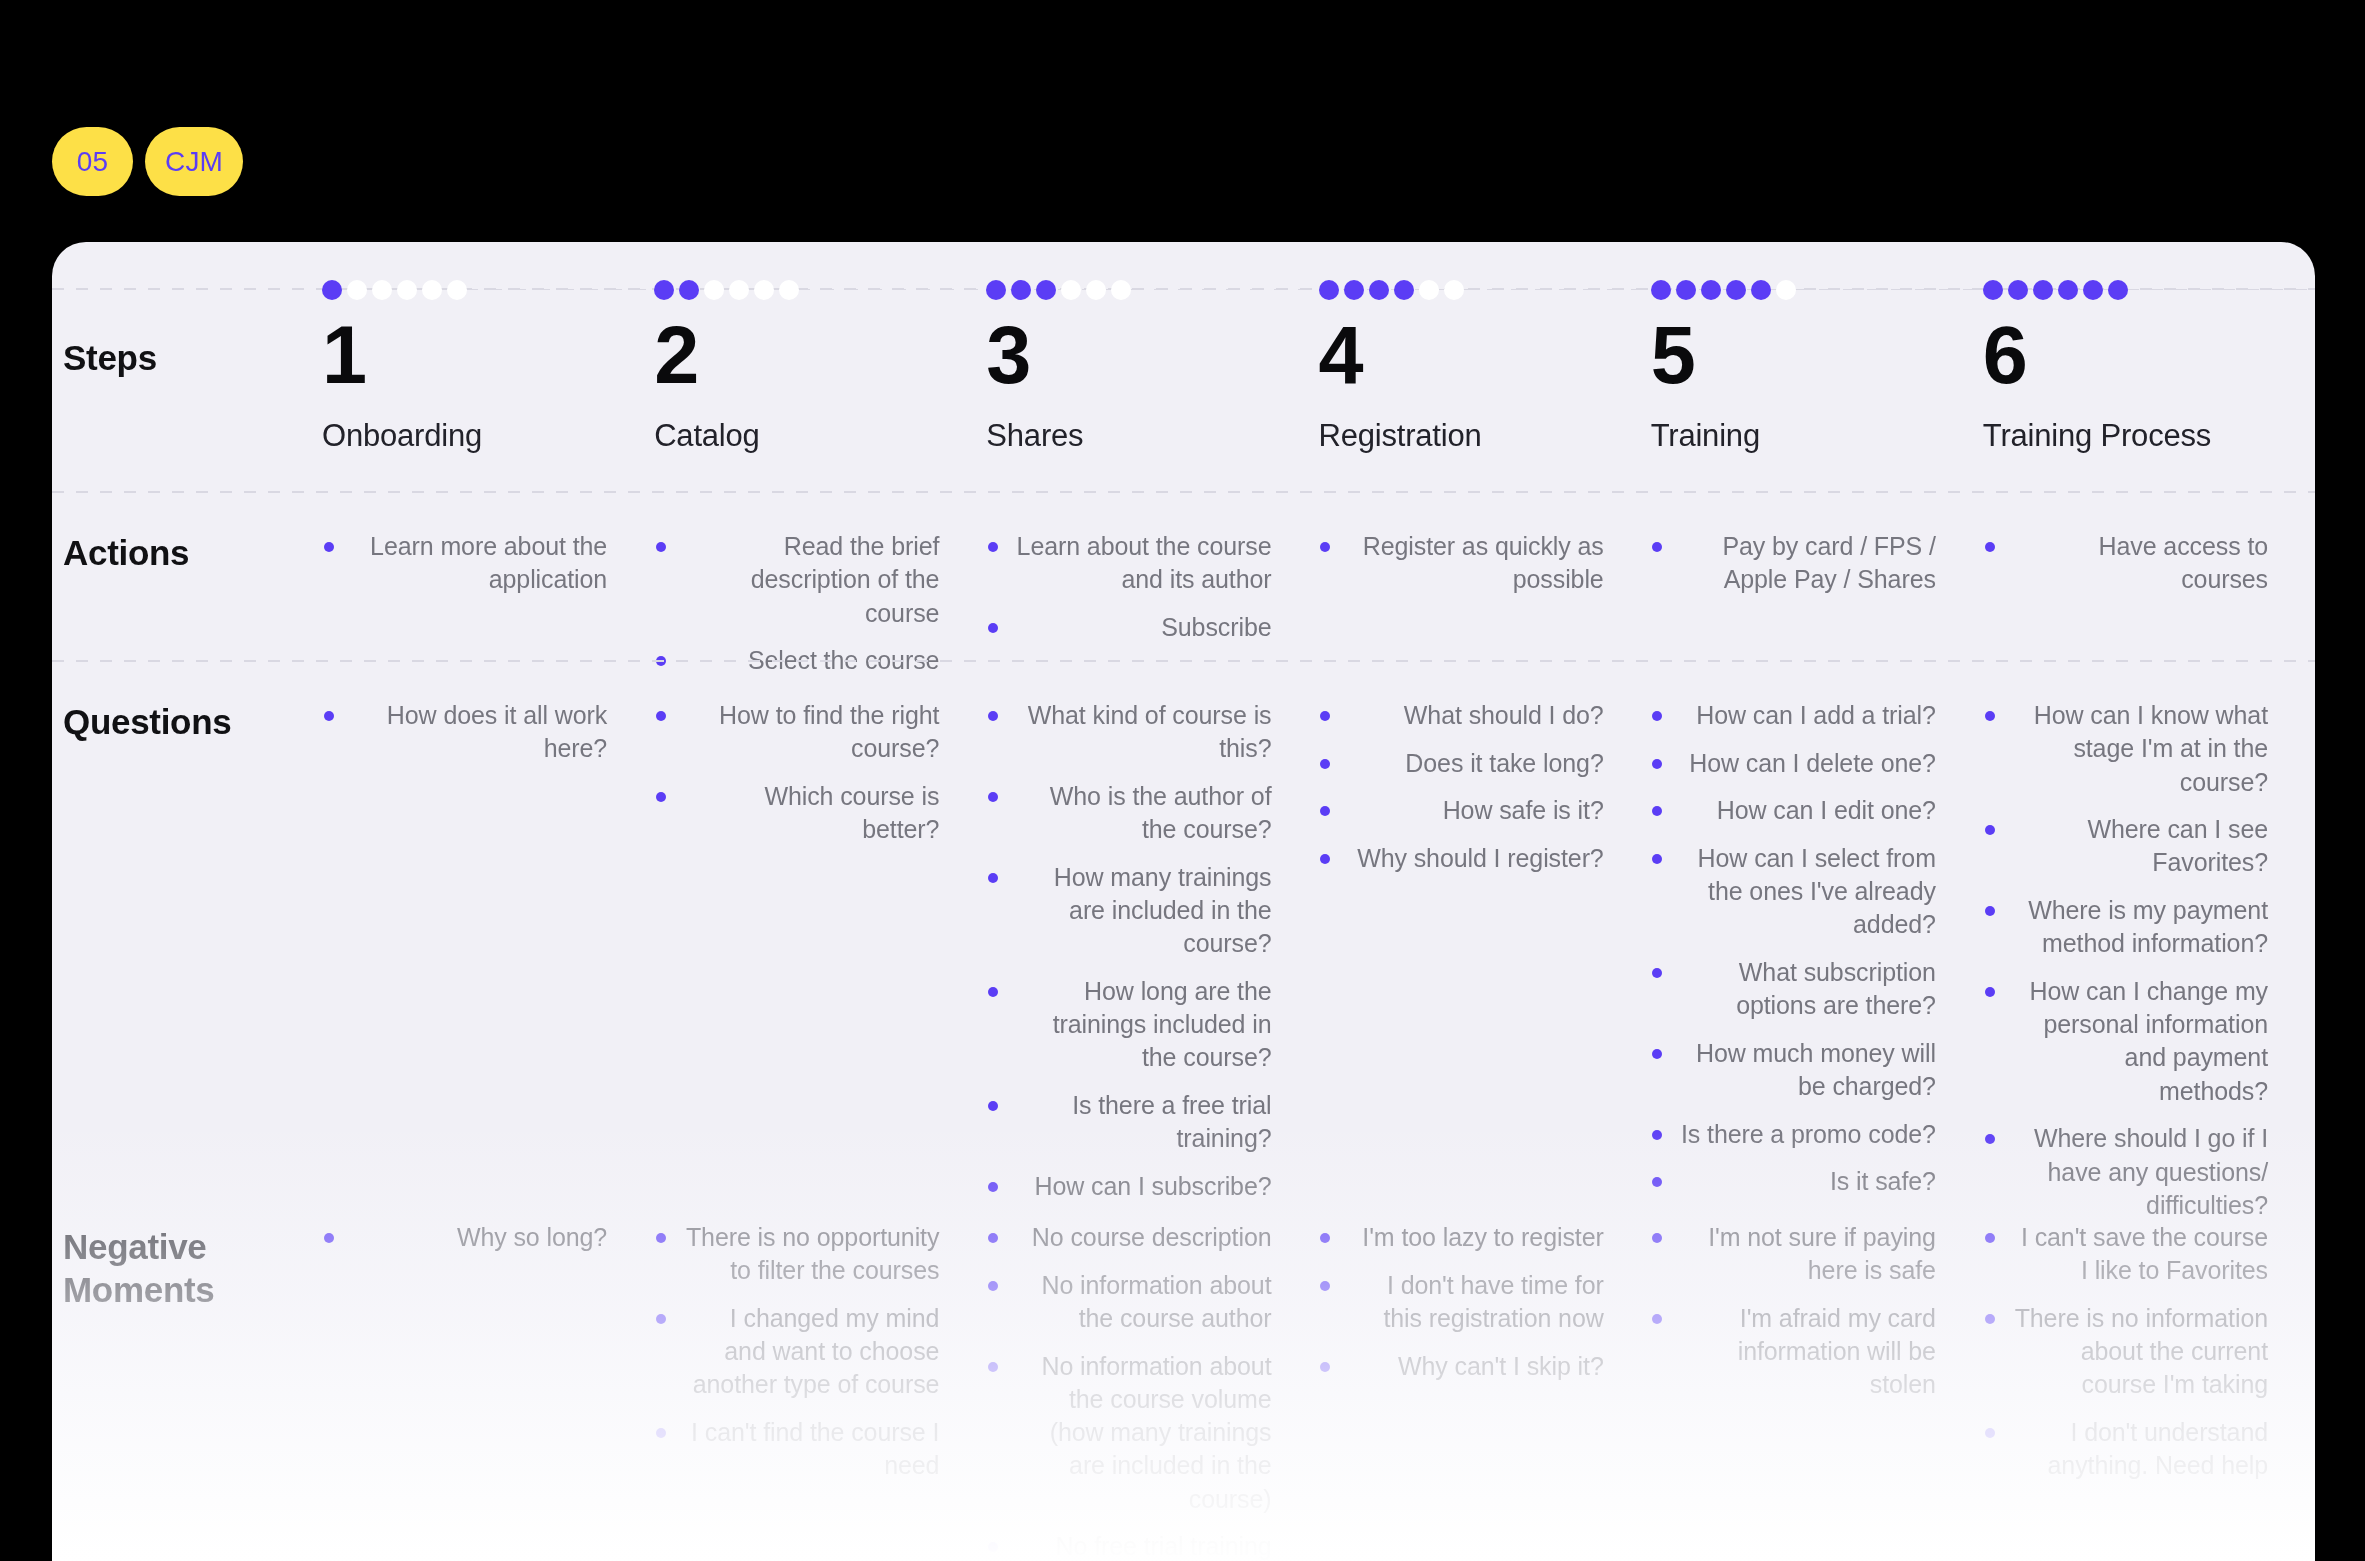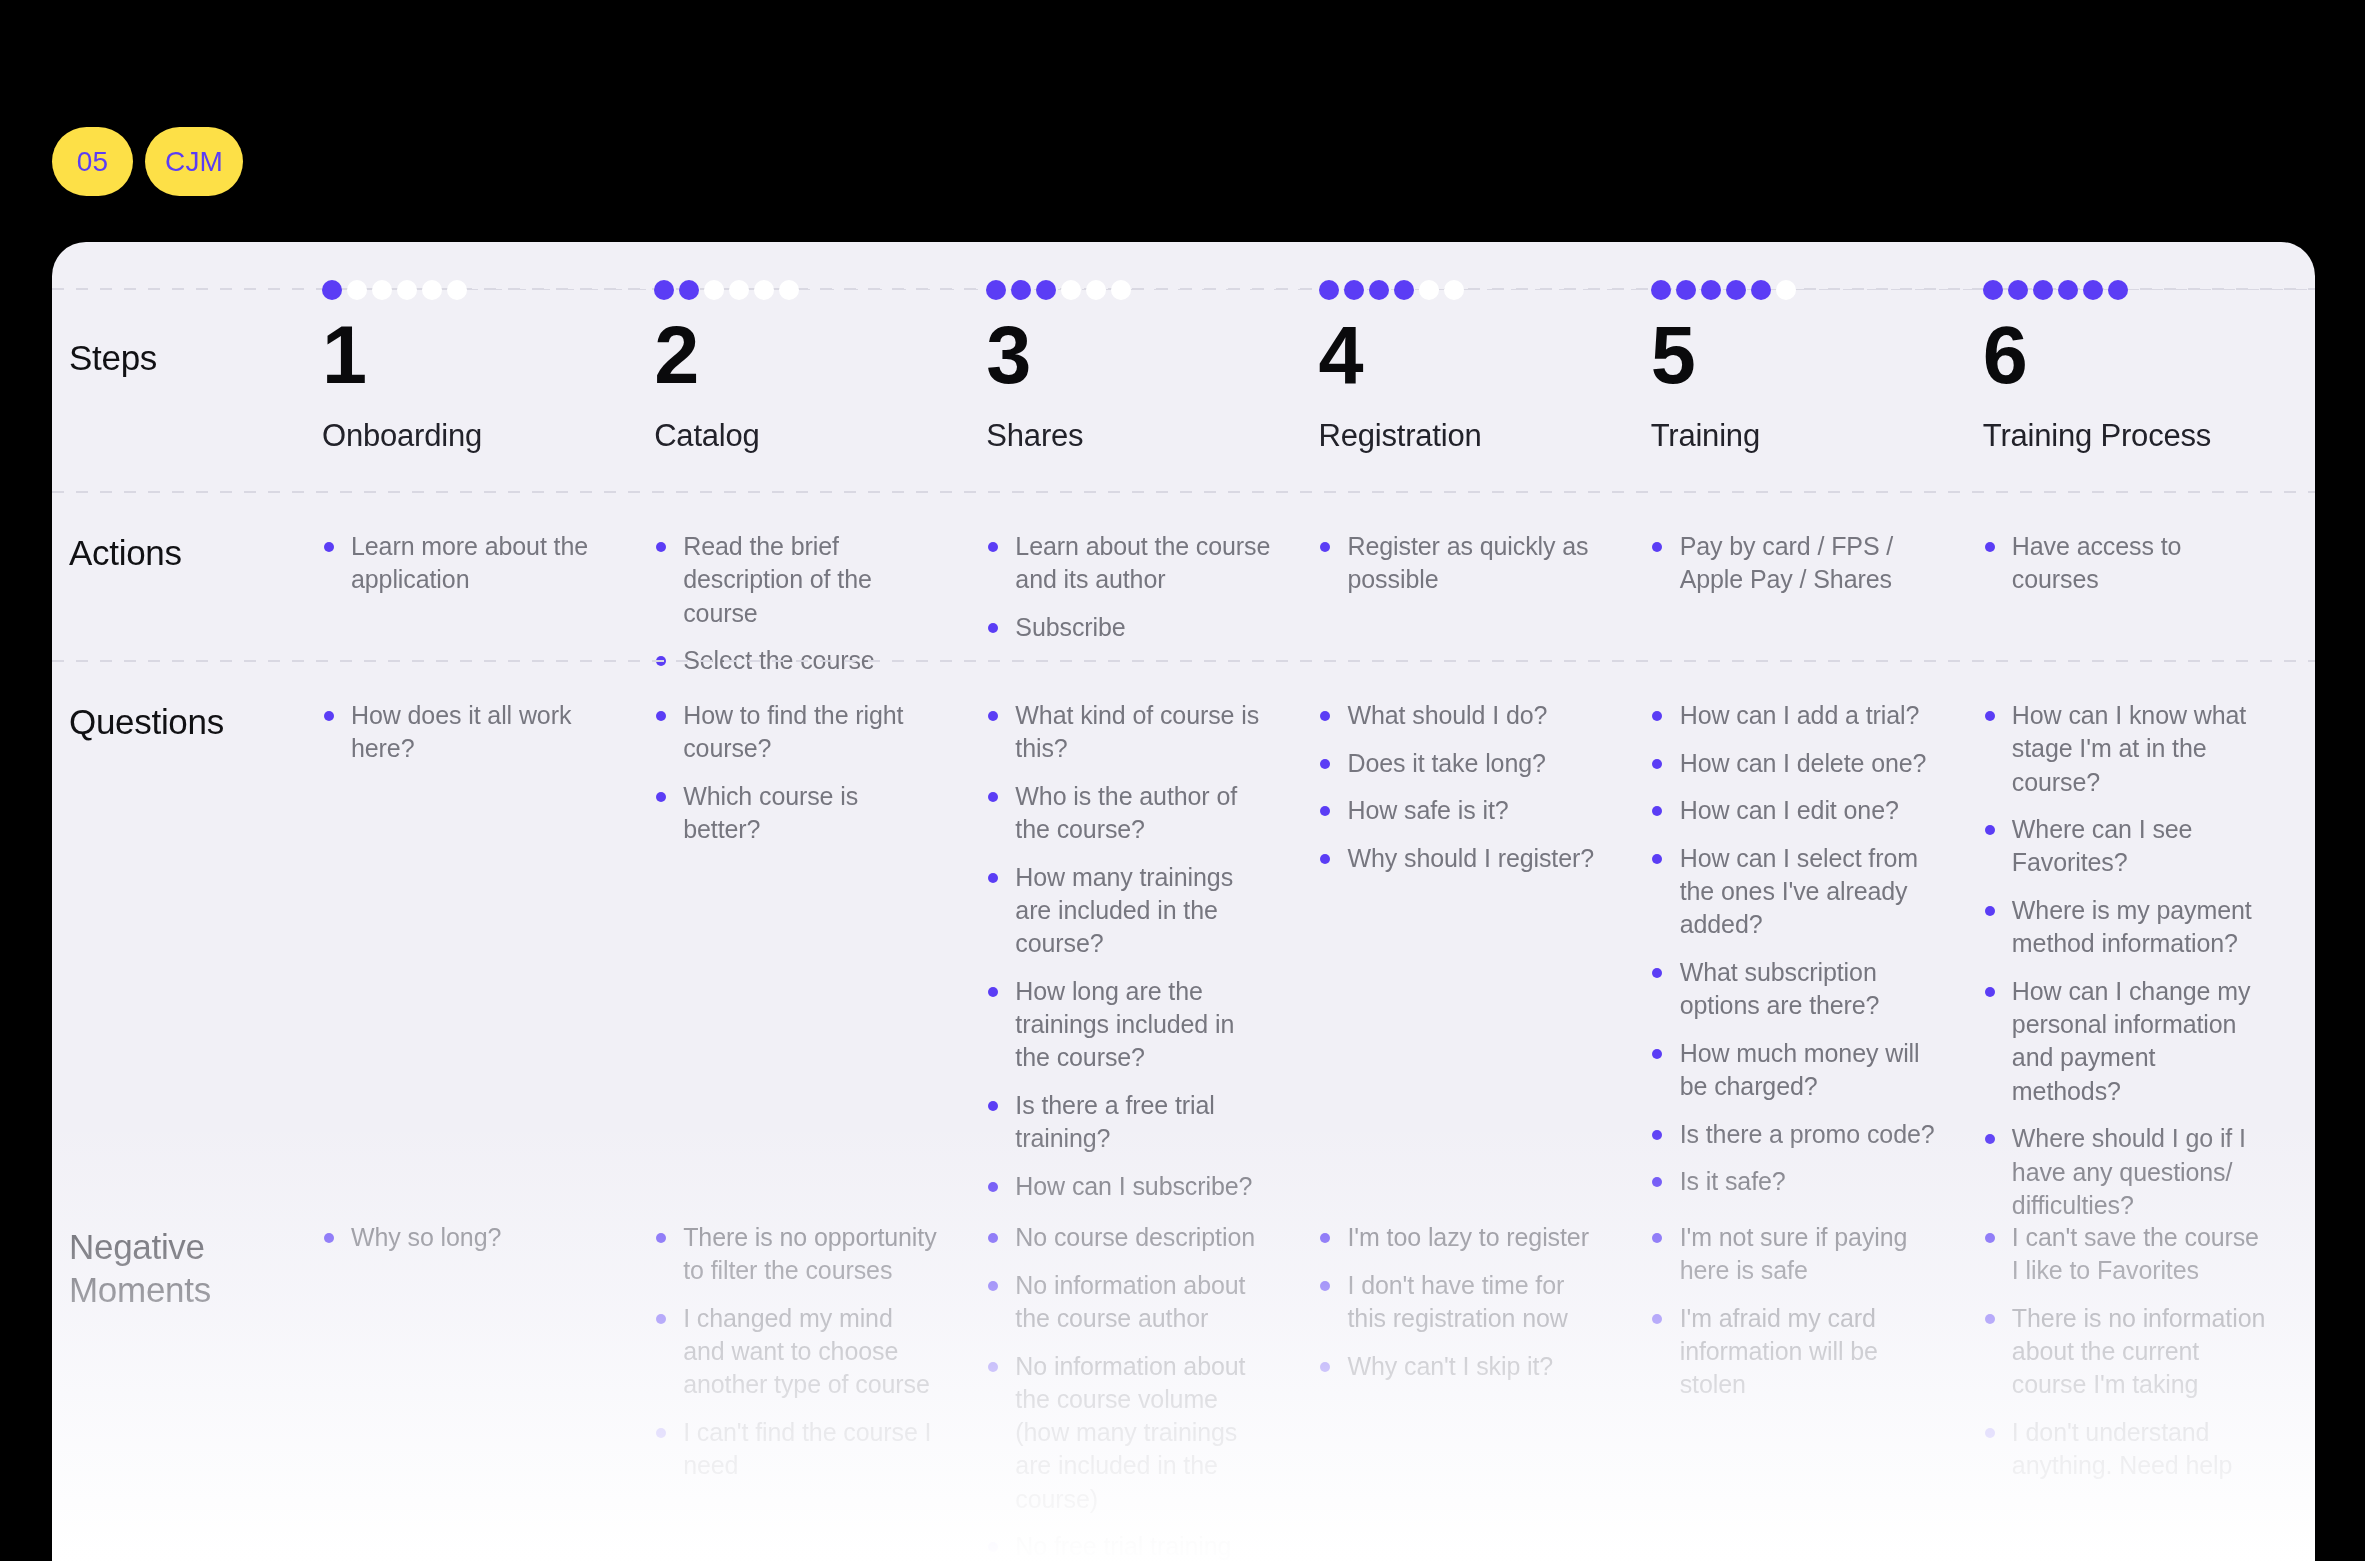--- a/index.html
+++ b/index.html
@@ -90,25 +90,25 @@
 
   .row-steps     { top: 46px;   height: 203px; }
   .row-actions   { top: 249px;  height: 169px; }
   .row-questions { top: 418px;  height: 524px; }
   .row-negative  { top: 942px; height: 427px; }
   .row-negative::before { background-image: none; background: transparent; }
 
   .row-label {
     width: 270px;
     flex: 0 0 270px;
-    padding-left: 17px;
+    padding-left: 11px;
     padding-top: 41px;
     color: #111114;
     font-size: 35px;
-    font-weight: 400;
+    font-weight: 700;
     letter-spacing: -0.3px;
     line-height: 1.22;
   }
   .row-steps .row-label { padding-top: 49px; }
   .row-negative .row-label { padding-top: 42px; color: #3b3b44; }
 
   .cols {
     flex: 1;
     display: flex;
   }
@@ -159,20 +159,21 @@
     font-size: 31px;
     color: #22222a;
     font-weight: 400;
     letter-spacing: -0.2px;
   }
 
   
   ul.items {
     list-style: none;
     padding-top: 39px;
+    text-align: right;
   }
   ul.items li {
     position: relative;
     padding-left: 29px;
     margin-bottom: 14.4px;
     font-size: 25px;
     line-height: 1.33;
     color: #76767F;
     letter-spacing: -0.1px;
   }

